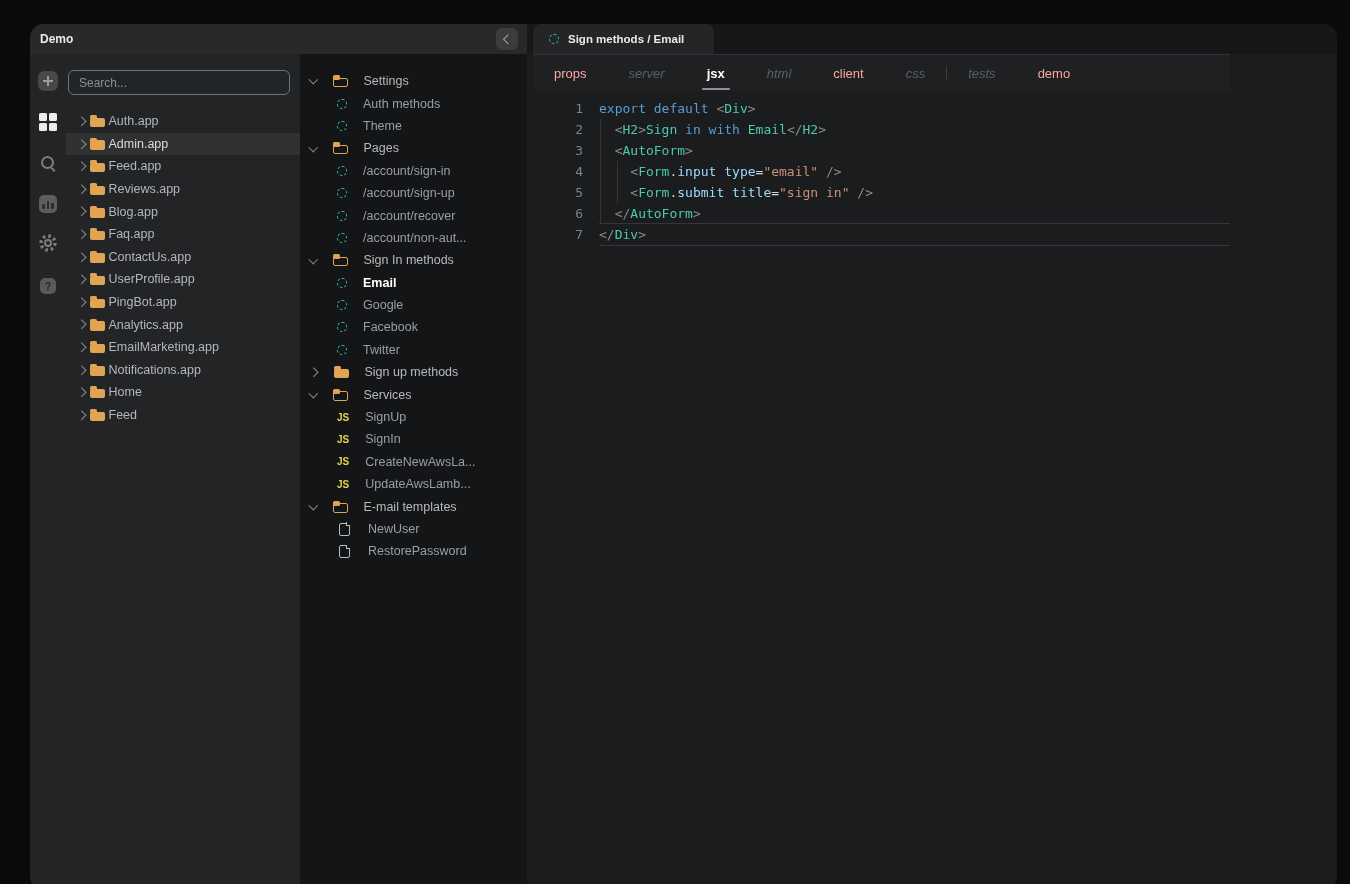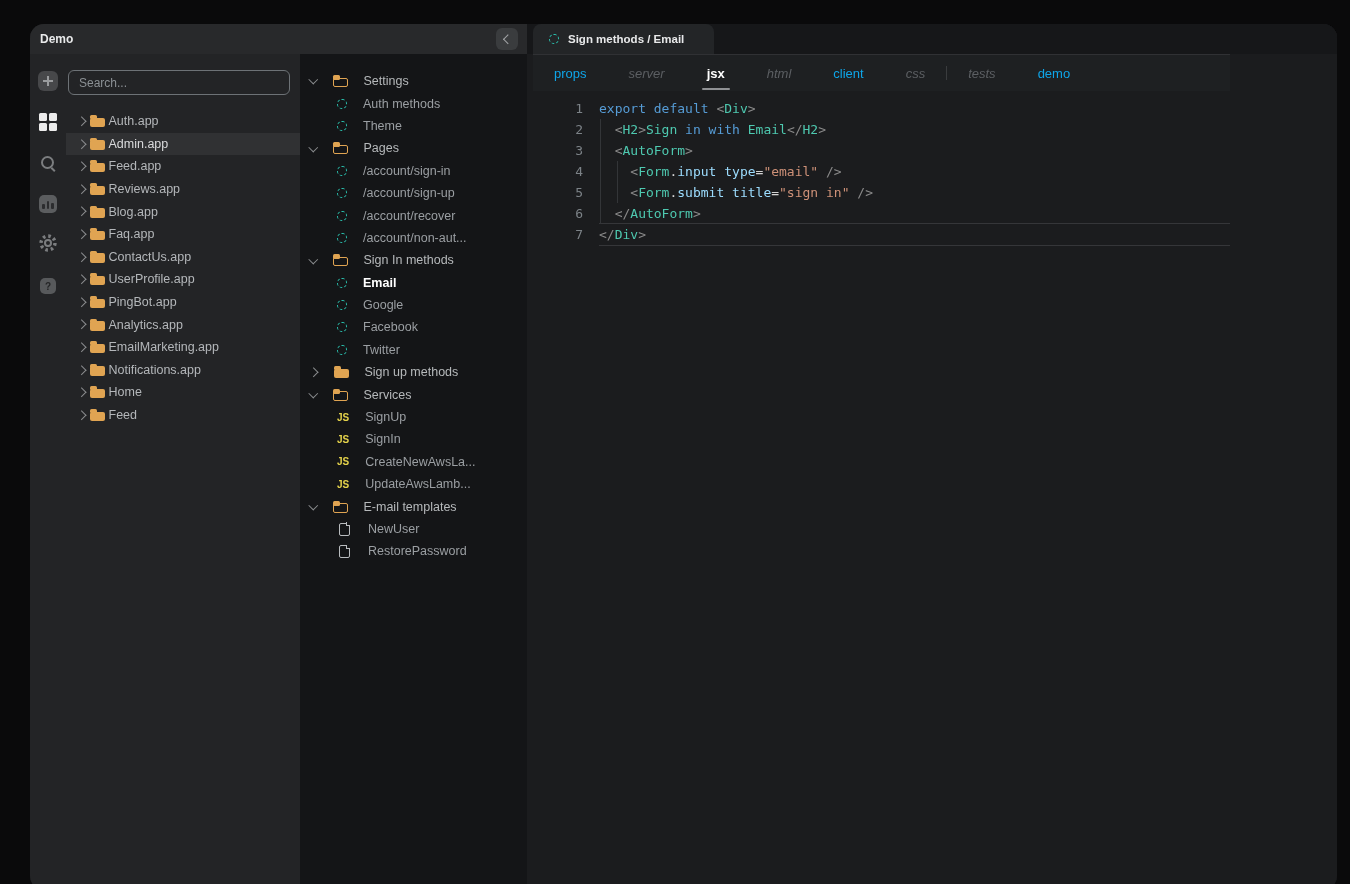--- a/index.html
+++ b/index.html
@@ -82,21 +82,21 @@
   .etab{
     position:absolute;left:6px;top:0;height:30px;background:#232527;border-radius:8px 8px 0 0;
     display:flex;align-items:center;gap:9px;padding:0 30px 0 16px;cursor:pointer;
   }
   .etab-label{font-size:11.5px;font-weight:bold;color:#e8e9ea;}
   .tabsrow{
     margin-left:6px;width:697px;height:37px;border-top:1px solid #303134;background:#1e2022;
     display:flex;align-items:center;box-sizing:border-box;
   }
   .tab{padding:0 21px;font-size:13px;height:100%;display:flex;align-items:center;position:relative;cursor:pointer;}
-  .tab.normal{color:#0ea5e9;}
+  .tab.normal{color:#fca5a5;}
   .tab.empty{color:#5c5f63;font-style:italic;}
   .tab.active{color:#ffffff;font-weight:bold;}
   .tab.active::after{content:"";position:absolute;left:16px;right:16px;bottom:1px;height:2px;background:#8f9194;border-radius:1px;}
   .tab-divider{width:1px;height:14px;background:#3a3c3e;flex:none;}
   .codewrap{
     position:relative;margin-left:6px;width:697px;padding-top:7px;
     font-family:"DejaVu Sans Mono",monospace;font-size:13px;line-height:21px;
   }
   .cline{display:flex;white-space:pre;}
   .ln{width:50px;padding-right:16px;flex:none;text-align:right;color:#7c8287;}

